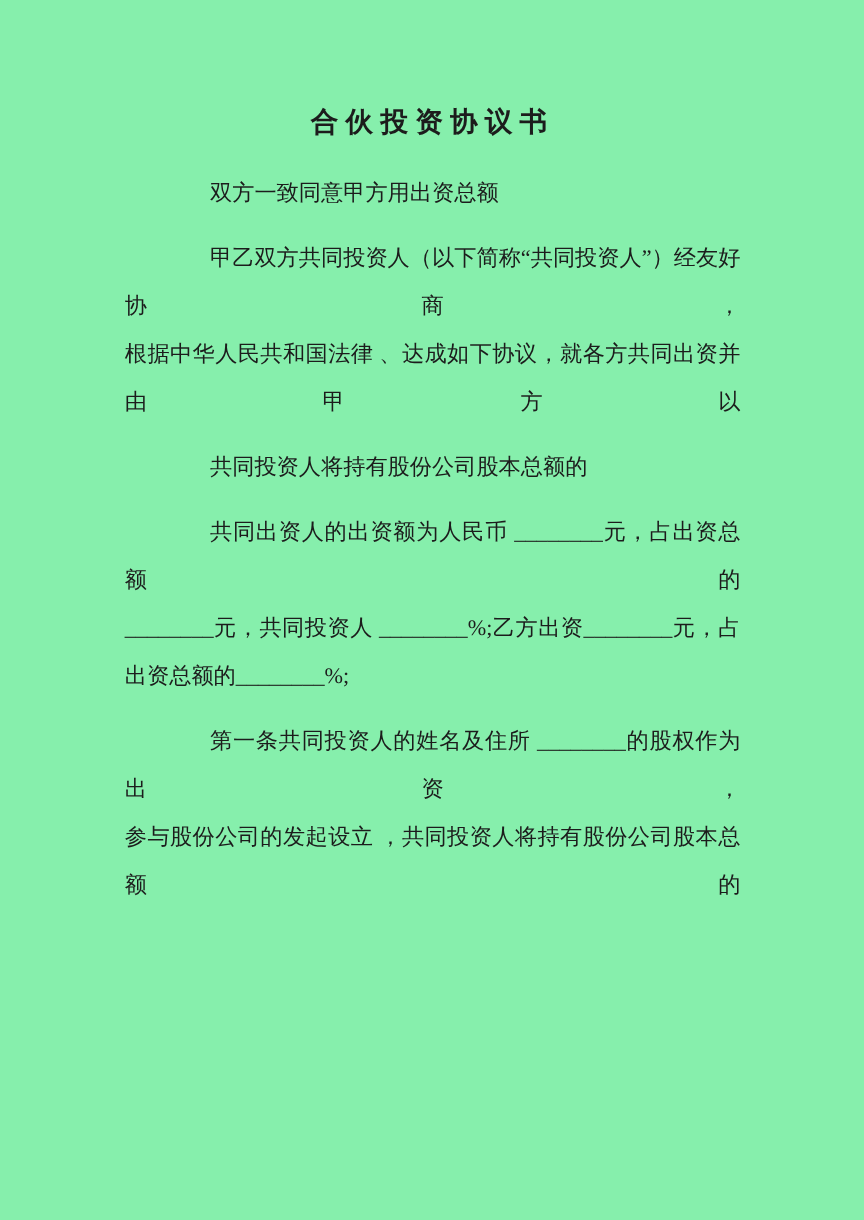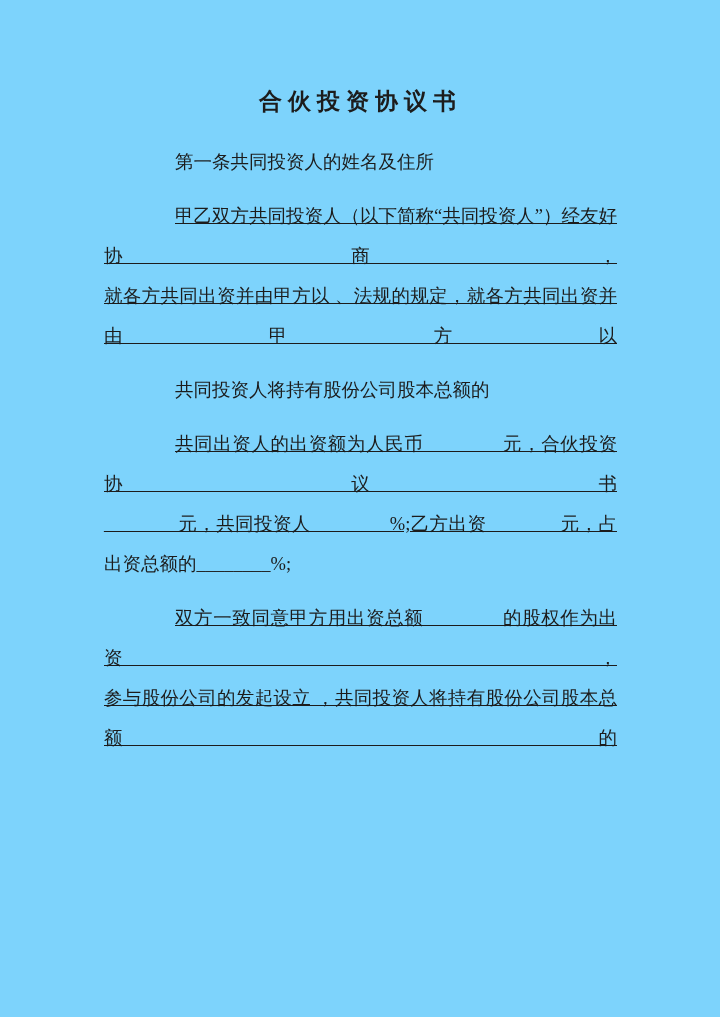--- a/index.html
+++ b/index.html
@@ -4,21 +4,21 @@
 <style>
   html, body {
     margin: 0;
     padding: 0;
     background: #ffffff;
   }
   .page {
     position: relative;
     width: 720px;
     height: 1017px;
-    background: #7dd3fc;
+    background: #86efac;
     box-sizing: border-box;
     padding: 82px 103px 0 104px;
     font-family: "Liberation Serif", "DejaVu Serif", serif;
     color: #1c1c1c;
     font-size: 18.5px;
     overflow: hidden;
   }
   .block {
     margin: 0 0 14px 0;
   }
@@ -35,52 +35,51 @@
   }
   .line {
     line-height: 40px;
   }
   .indent {
     text-indent: 71px;
   }
   .fill {
     text-align: justify;
     text-align-last: justify;
-    text-decoration: underline;
   }
 </style>
 </head>
 <body>
 
 <div class="page">
 
   <div class="block title-block">
     <div class="doc-title">合伙投资协议书</div>
   </div>
 
   <div class="block">
-    <div class="line indent">第一条共同投资人的姓名及住所</div>
+    <div class="line indent">双方一致同意甲方用出资总额</div>
   </div>
 
 
 
   <div class="block">
     <div class="line indent fill">甲乙双方共同投资人（以下简称“共同投资人”）经友好协商，</div>
-    <div class="line fill">就各方共同出资并由甲方以 、法规的规定，就各方共同出资并由甲方以</div>
+    <div class="line fill">根据中华人民共和国法律 、达成如下协议，就各方共同出资并由甲方以</div>
   </div>
 
   <div class="block">
     <div class="line indent">共同投资人将持有股份公司股本总额的</div>
   </div>
 
   <div class="block">
-    <div class="line indent fill">共同出资人的出资额为人民币 ________元，合伙投资协议书</div>
+    <div class="line indent fill">共同出资人的出资额为人民币 ________元，占出资总额的</div>
     <div class="line fill">________元，共同投资人 ________%;乙方出资________元，占</div>
     <div class="line">出资总额的________%;</div>
   </div>
 
   <div class="block">
-    <div class="line indent fill">双方一致同意甲方用出资总额 ________的股权作为出资，</div>
+    <div class="line indent fill">第一条共同投资人的姓名及住所 ________的股权作为出资，</div>
     <div class="line fill">参与股份公司的发起设立 ，共同投资人将持有股份公司股本总额的</div>
 
   </div>
 
 </div>
 
 </body></html>

